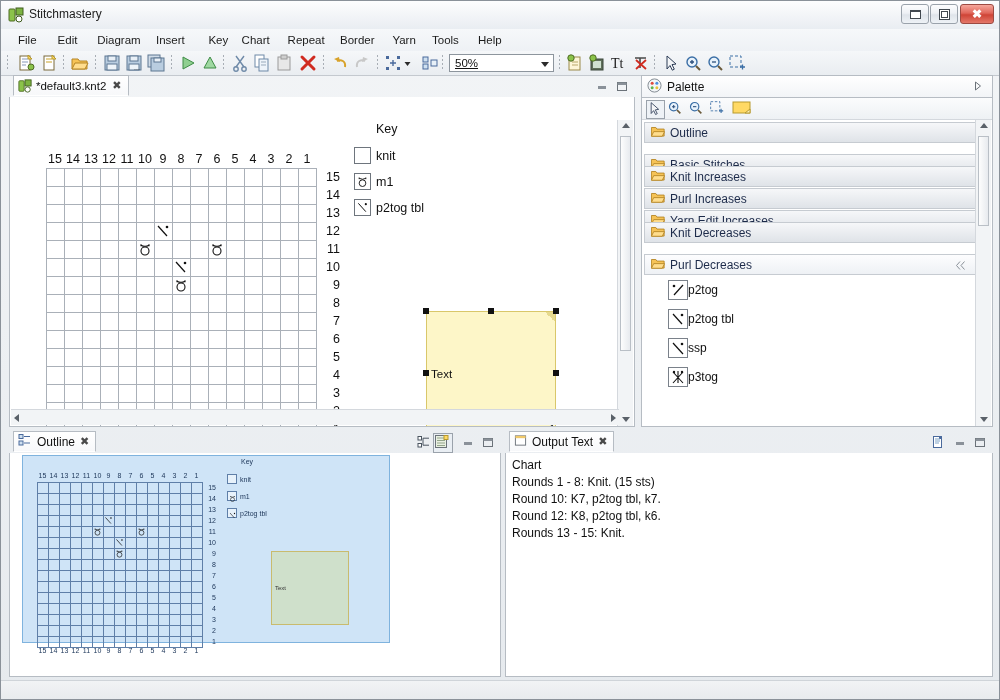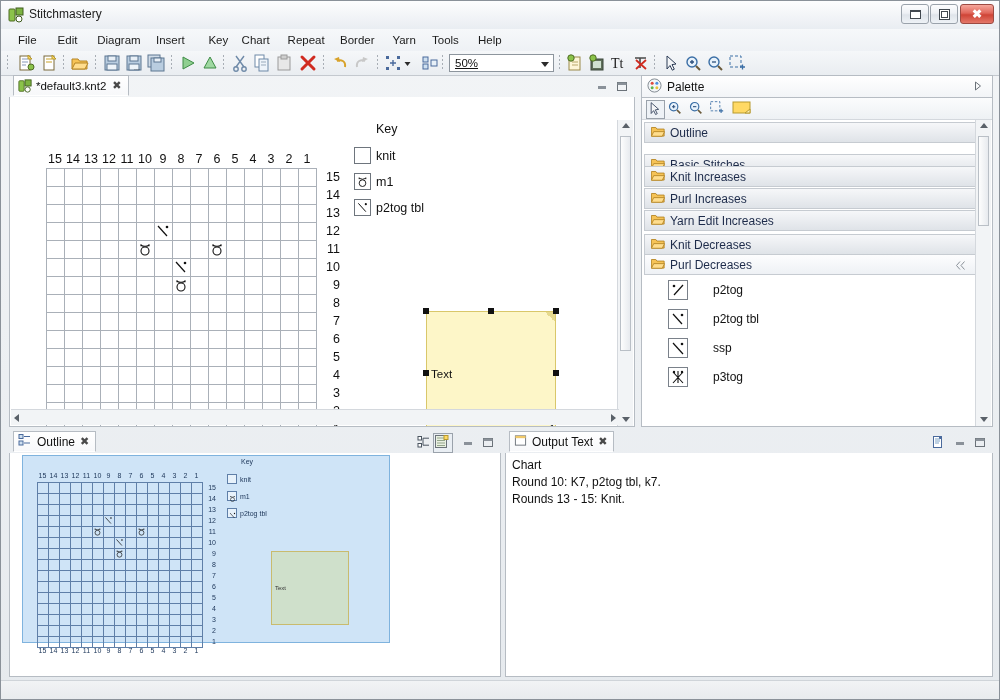--- a/index.html
+++ b/index.html
@@ -143,21 +143,21 @@
     background:linear-gradient(180deg,#fbfcfd,#eef1f4);border-bottom:1px solid #d4d8dd;
   }
   .pt-btn{position:absolute;top:2px;width:17px;height:17px;}
   .pal-cat{
     position:absolute;left:2px;width:332px;height:21px;
     background:linear-gradient(180deg,#f6f7f9 0%,#dfe3e8 100%);
     border:1px solid #c6cbd1;box-sizing:border-box;
     display:flex;align-items:center;gap:5px;padding-left:6px;
   }
   .pal-cat .cat-label{font-size:12px;color:#1d2b4a;}
-  .pal-item{position:absolute;left:2px;width:332px;height:28px;display:flex;align-items:center;gap:25px;padding-left:24px;box-sizing:border-box;}
+  .pal-item{position:absolute;left:2px;width:332px;height:28px;display:flex;align-items:center;gap:0;padding-left:24px;box-sizing:border-box;}
   .pal-item .it-box{width:20px;height:20px;border:1px solid #7a818a;background:#fff;position:relative;box-sizing:border-box;}
   .pal-item .it-label{font-size:12px;color:#111;}
   #pal-vscroll{position:absolute;right:1px;top:22px;width:15px;height:306px;background:#f2f4f6;border-left:1px solid #d4d8dd;}
 
   
   #outline{position:absolute;left:6px;top:356px;width:492px;height:246px;}
   #outline-head{position:absolute;left:0;top:0;width:492px;height:22px;border-bottom:1px solid #b6bcc3;}
   .vtab{
     position:absolute;left:4px;top:0;height:21px;
     background:linear-gradient(180deg,#ffffff 0%,#f7f8fa 100%);
@@ -870,21 +870,21 @@
                 </svg></span>
               <span class="cat-label">Purl Increases</span>
             </div>
             <div class="pal-cat" style="top: 112px;">
               <span><svg width="14" height="12" viewBox="0 0 16 13">
                   <path d="M0.5 2.5h5l1.3 1.8H15v8H0.5z" fill="#f6c356" stroke="#b58524"></path>
                   <path d="M0.5 12.5l2.6-5.3H15.5l-2.6 5.3z" fill="#ffdd8d" stroke="#b58524"></path>
                 </svg></span>
               <span class="cat-label">Yarn Edit Increases</span>
             </div>
-            <div class="pal-cat" style="top: 136px;">
+            <div class="pal-cat" style="top: 124px;">
               <span><svg width="14" height="12" viewBox="0 0 16 13">
                   <path d="M0.5 2.5h5l1.3 1.8H15v8H0.5z" fill="#f6c356" stroke="#b58524"></path>
                   <path d="M0.5 12.5l2.6-5.3H15.5l-2.6 5.3z" fill="#ffdd8d" stroke="#b58524"></path>
                 </svg></span>
               <span class="cat-label">Knit Decreases</span>
             </div>
             <div class="pal-cat" style="top: 156px; background: linear-gradient(rgb(253, 253, 254) 0%, rgb(238, 241, 245) 100%);">
               <span><svg width="14" height="12" viewBox="0 0 16 13">
                   <path d="M0.5 2.5h5l1.3 1.8H15v8H0.5z" fill="#f6c356" stroke="#b58524"></path>
                   <path d="M0.5 12.5l2.6-5.3H15.5l-2.6 5.3z" fill="#ffdd8d" stroke="#b58524"></path>
@@ -1331,20 +1331,22 @@
         </div>
         <div class="view-btn" style="right:6px">
           <svg width="14" height="14" viewBox="0 0 14 14">
               <rect x="2.5" y="3.5" width="9" height="8" fill="none" stroke="#6b7279"></rect>
               <rect x="2.5" y="3.5" width="9" height="2.5" fill="#8a9199"></rect>
             </svg>
         </div>
       </div>
       <div id="output-body">
           <div class="out-line">Chart</div>
+          <div class="out-line">Rounds 1 - 8: Knit. (15 sts)</div>
           <div class="out-line">Round 10: K7, p2tog tbl, k7.</div>
+          <div class="out-line">Round 12: K8, p2tog tbl, k6.</div>
           <div class="out-line">Rounds 13 - 15: Knit.</div>
         </div>
     </div>
   </div>
 
   <div id="statusbar"></div>
 </div>
 
 </body></html>

